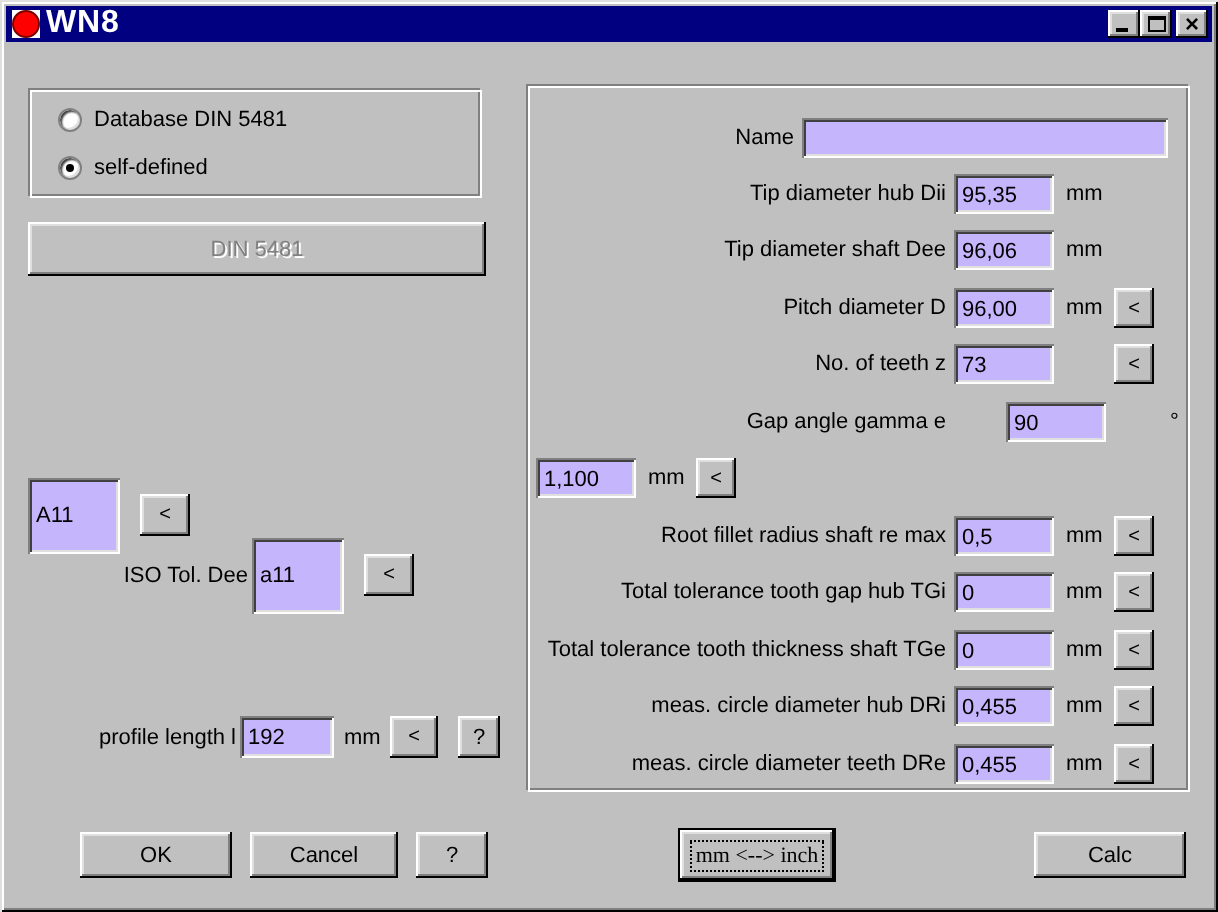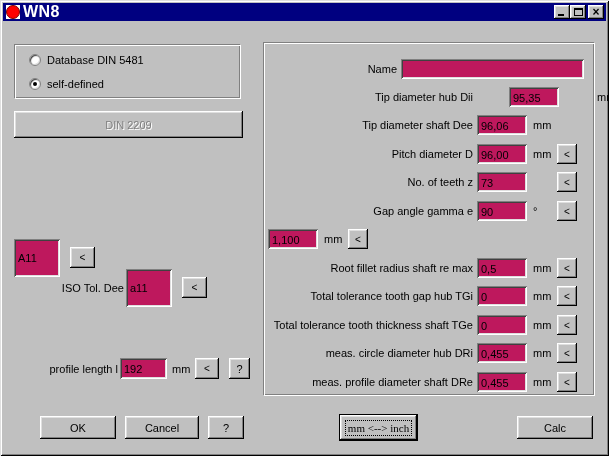--- a/index.html
+++ b/index.html
@@ -26,21 +26,21 @@
     font-family:"Liberation Sans",sans-serif;}
   .glyph-min{position:absolute;left:4px;bottom:3px;width:6px;height:2px;background:#000;}
   .glyph-max{width:9px;height:8px;border:1px solid #000;border-top:2px solid #000;}
   
   .b3d{background:#c0c0c0;border:0;color:#000;font-family:"Liberation Sans",sans-serif;font-size:11px;
     display:flex;align-items:center;justify-content:center;position:absolute;
     box-shadow: inset -1px -1px 0 #000, inset 1px 1px 0 #fff,
                 inset -2px -2px 0 #808080, inset 2px 2px 0 #dfdfdf;}
   .b3d.inflow{position:static;}
   .b3d:disabled{color:#808080;text-shadow:1px 1px 0 #fff;}
-  .edit{background:#be185d;border:0;height:20px;padding:2px 17px 1px 4px;color:#000;
+  .edit{background:#c4b5fd;border:0;height:20px;padding:2px 17px 1px 4px;color:#000;
     font-family:"Liberation Sans",sans-serif;font-size:11px;
     box-shadow: inset 1px 1px 0 #808080, inset -1px -1px 0 #fff,
                 inset 2px 2px 0 #404040, inset -2px -2px 0 #dfdfdf;}
   .groupbox{position:absolute;border:1px solid #808080;}
   .groupbox::after{content:"";position:absolute;inset:-1px;border:1px solid #fff;
     transform:translate(1px,1px);pointer-events:none;}
   
   #grp-source{left:14px;top:44px;width:226px;height:54px;}
   .radio-row{position:absolute;left:14px;height:13px;display:flex;align-items:center;gap:6px;}
   #radio-row-db{top:8px;} #radio-row-self{top:32px;}
@@ -107,21 +107,21 @@
       <span>Database DIN 5481</span>
     </div>
     <div class="radio-row" id="radio-row-self">
       <span class="radio-circle checked">
           <span class="radio-dot"></span>
         </span>
       <span>self-defined</span>
     </div>
   </div>
 
-  <button class="b3d" id="btn-din" disabled="">DIN 2209</button>
+  <button class="b3d" id="btn-din" disabled="">DIN 5481</button>
 
   <div class="irow" id="iso-dii">
     <input class="edit" value="A11" style="">
     <button class="b3d inflow arrow-btn">&lt;</button>
   </div>
   <div class="irow" id="iso-dee">
     <span class="ilabel">ISO Tol. Dee</span>
     <input class="edit" value="a11" style="">
     <button class="b3d inflow arrow-btn">&lt;</button>
   </div>
@@ -143,21 +143,21 @@
     <span class="focus-rect">mm &lt;--&gt; inch</span>
   </button>
   <button class="b3d" id="btn-calc">Calc</button>
 
 <div class="prow wide" style="top: 59px;">
     <span class="plabel">Name</span>
     <input class="edit" value="" style="">
     <span class="unit"></span>
 
   </div>
-    <div class="prow" style="top: 87px; gap: 32px;">
+    <div class="prow" style="top: 87px;">
     <span class="plabel">Tip diameter hub Dii</span>
     <input class="edit" value="95,35" style="">
     <span class="unit">mm</span>
 
   </div>
     <div class="prow" style="top: 115px;">
     <span class="plabel">Tip diameter shaft Dee</span>
     <input class="edit" value="96,06" style="">
     <span class="unit">mm</span>
 
@@ -167,21 +167,21 @@
     <input class="edit" value="96,00" style="">
     <span class="unit">mm</span>
     <button class="b3d inflow arrow-btn">&lt;</button>
   </div>
     <div class="prow" style="top: 172px;">
     <span class="plabel">No. of teeth z</span>
     <input class="edit" value="73" style="">
     <span class="unit"></span>
     <button class="b3d inflow arrow-btn">&lt;</button>
   </div>
-    <div class="prow" style="top: 201px;">
+    <div class="prow" style="top: 201px; gap: 26px;">
     <span class="plabel">Gap angle gamma e</span>
     <input class="edit" value="90" style="">
     <span class="unit">°</span>
     <button class="b3d inflow arrow-btn">&lt;</button>
   </div>
     <div class="prow" style="top: 229px;">
     <input class="edit" value="1,100" style="">
     <span class="unit">mm</span>
     <button class="b3d inflow arrow-btn">&lt;</button>
   </div>
@@ -203,18 +203,18 @@
     <span class="unit">mm</span>
     <button class="b3d inflow arrow-btn">&lt;</button>
   </div>
     <div class="prow" style="top: 343px;">
     <span class="plabel">meas. circle diameter hub DRi</span>
     <input class="edit" value="0,455" style="">
     <span class="unit">mm</span>
     <button class="b3d inflow arrow-btn">&lt;</button>
   </div>
     <div class="prow" style="top: 372px;">
-    <span class="plabel">meas. profile diameter shaft DRe</span>
+    <span class="plabel">meas. circle diameter teeth DRe</span>
     <input class="edit" value="0,455" style="">
     <span class="unit">mm</span>
     <button class="b3d inflow arrow-btn">&lt;</button>
   </div>
   </div>
 
 </body></html>

